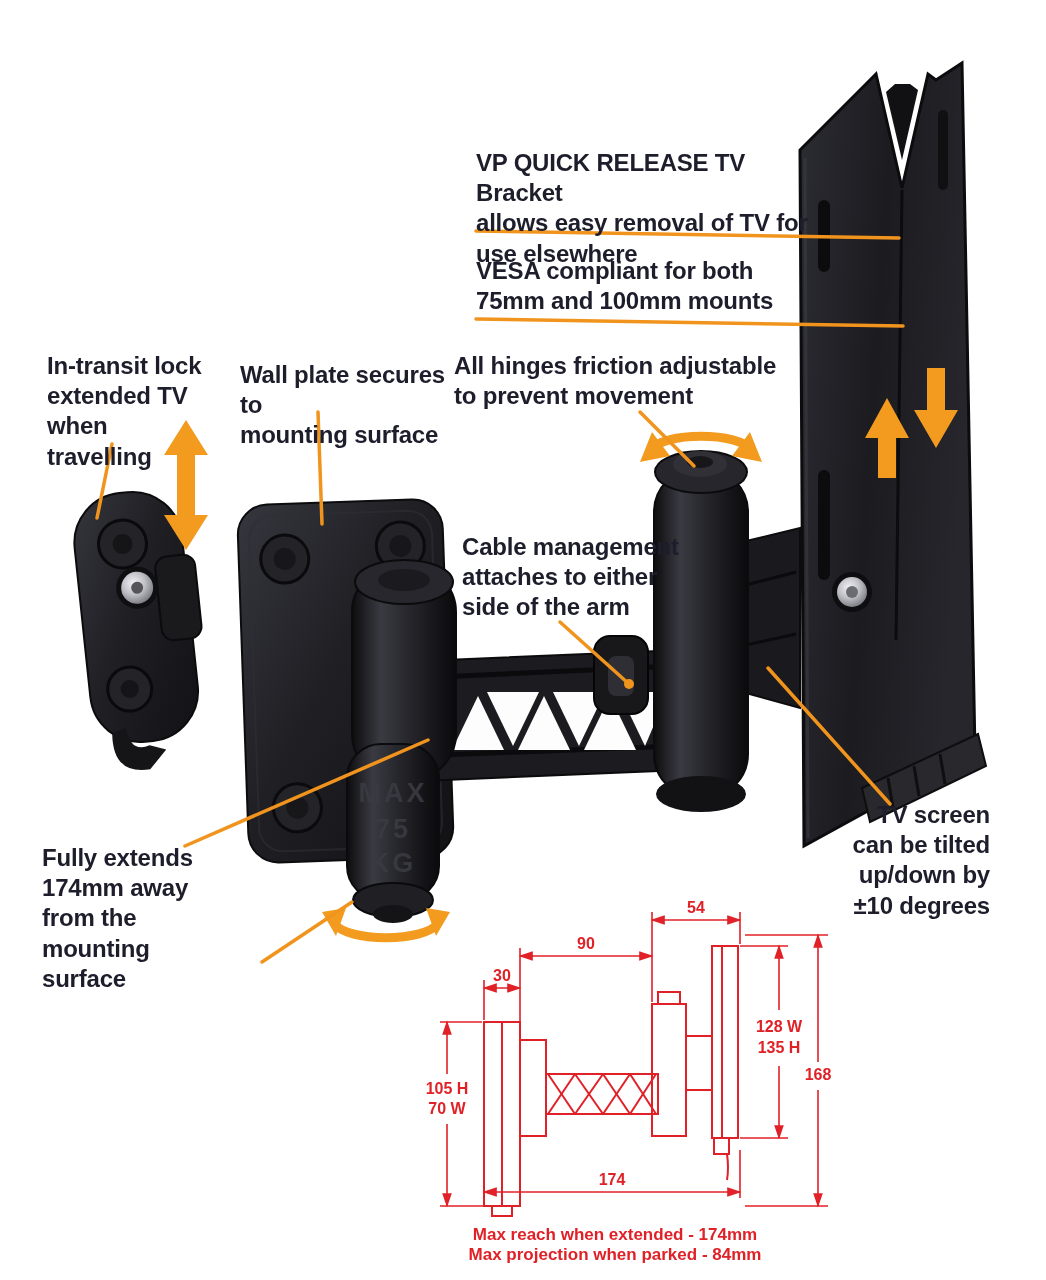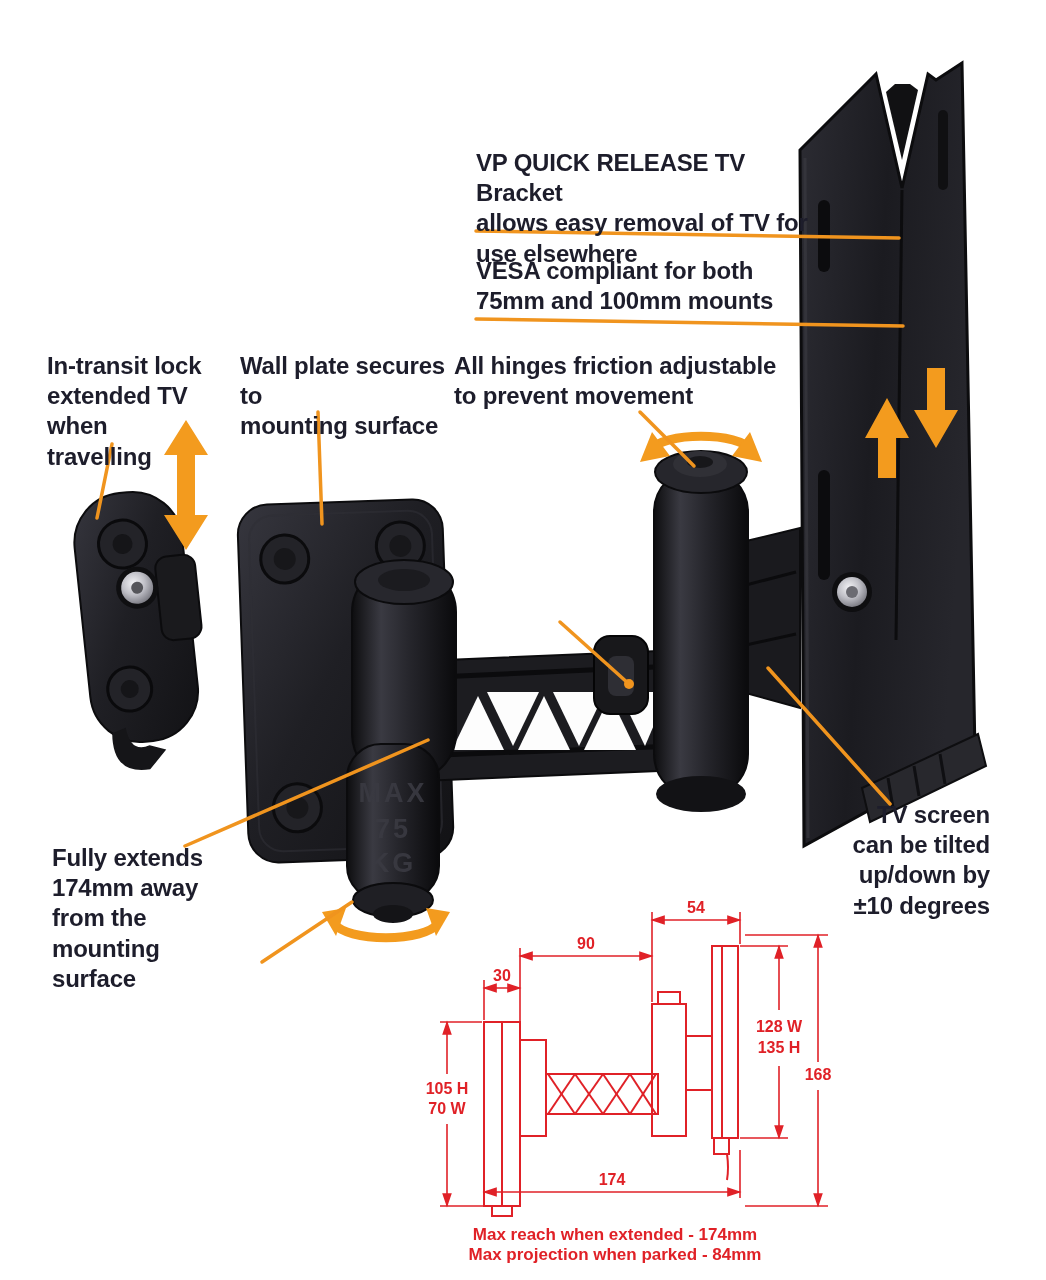--- a/index.html
+++ b/index.html
@@ -254,32 +254,35 @@
 allows easy removal of TV for
 use elsewhere</div>
 
 <div class="callout" style="left:476px;top:256px;width:330px">VESA compliant for both
 75mm and 100mm mounts</div>
 
 <div class="callout" style="left:47px;top:351px;width:200px">In-transit lock
 extended TV when
 travelling</div>
 
-<div class="callout" style="left:240px;top:351px;width:230px">Wall plate secures to
+<div class="callout" style="left:240px;top:360px;width:230px">Wall plate secures to
 mounting surface</div>
 
 <div class="callout" style="left:454px;top:351px;width:330px">All hinges friction adjustable
 to prevent movement</div>
 
+<div class="callout" style="left:462px;top:532px;width:220px">Cable management
+attaches to either
+side of the arm</div>
 
 <div class="callout right" style="left:845px;top:800px;width:145px">TV screen
 can be tilted
 up/down by
 ±10 degrees</div>
 
-<div class="callout" style="left:52px;top:843px;width:170px">Fully extends
+<div class="callout" style="left:42px;top:843px;width:170px">Fully extends
 174mm away
 from the
 mounting
 surface</div>
 
 
 </div>
 
 </body></html>

